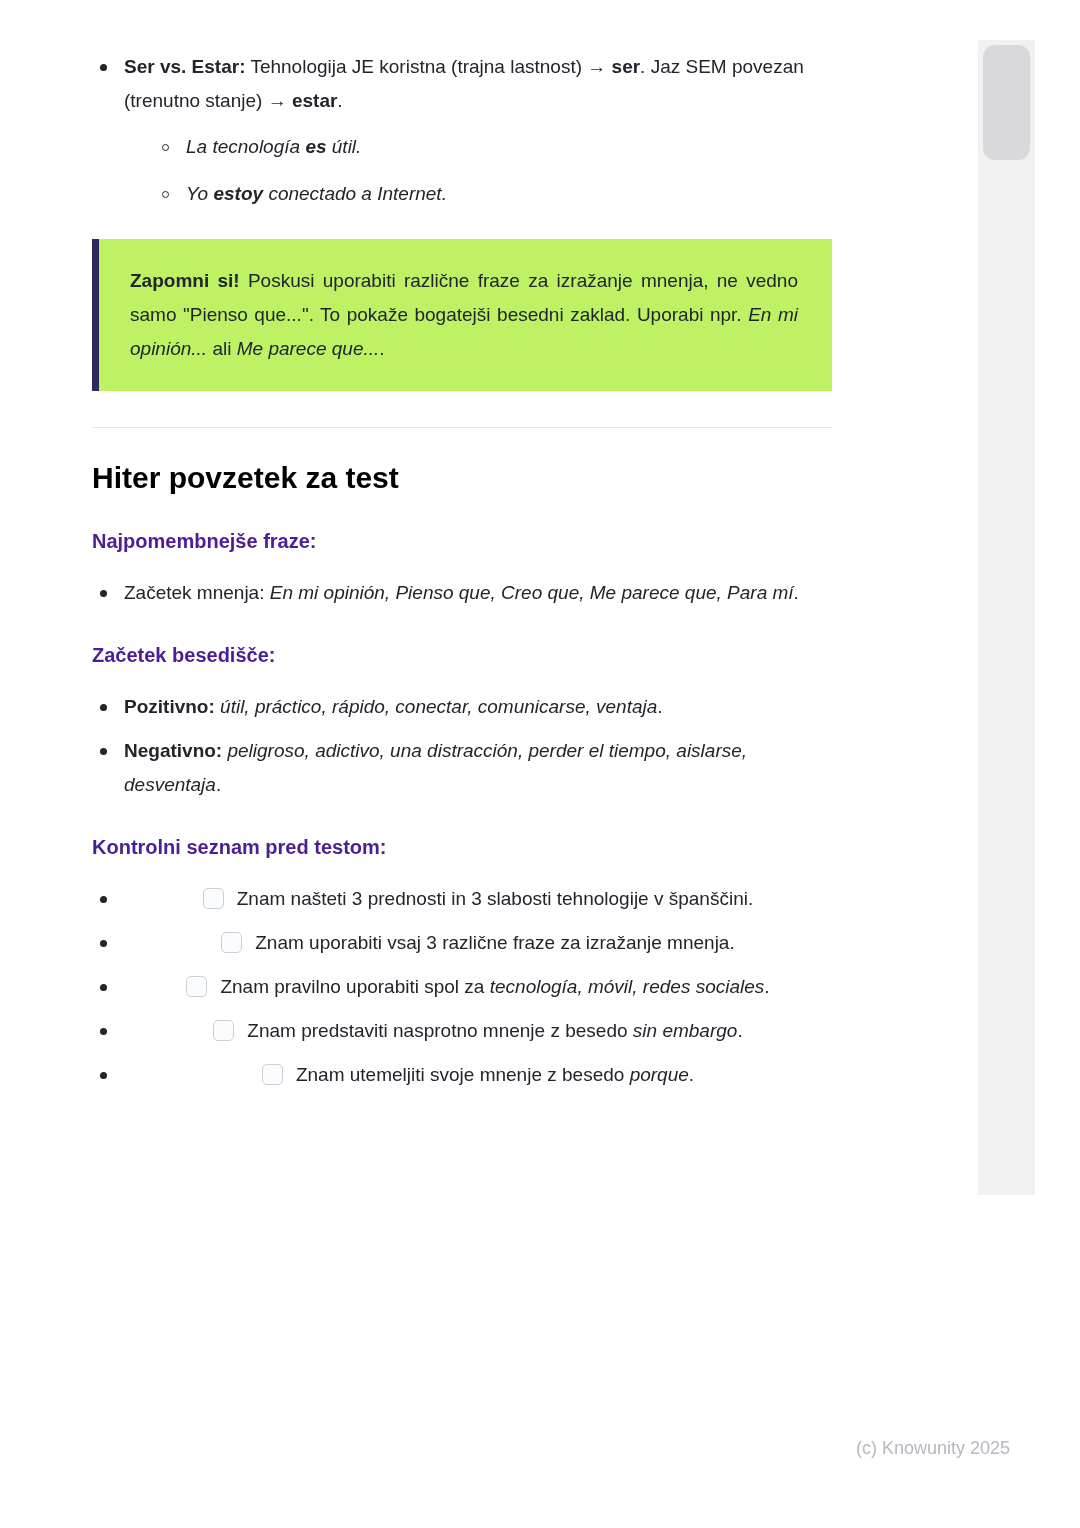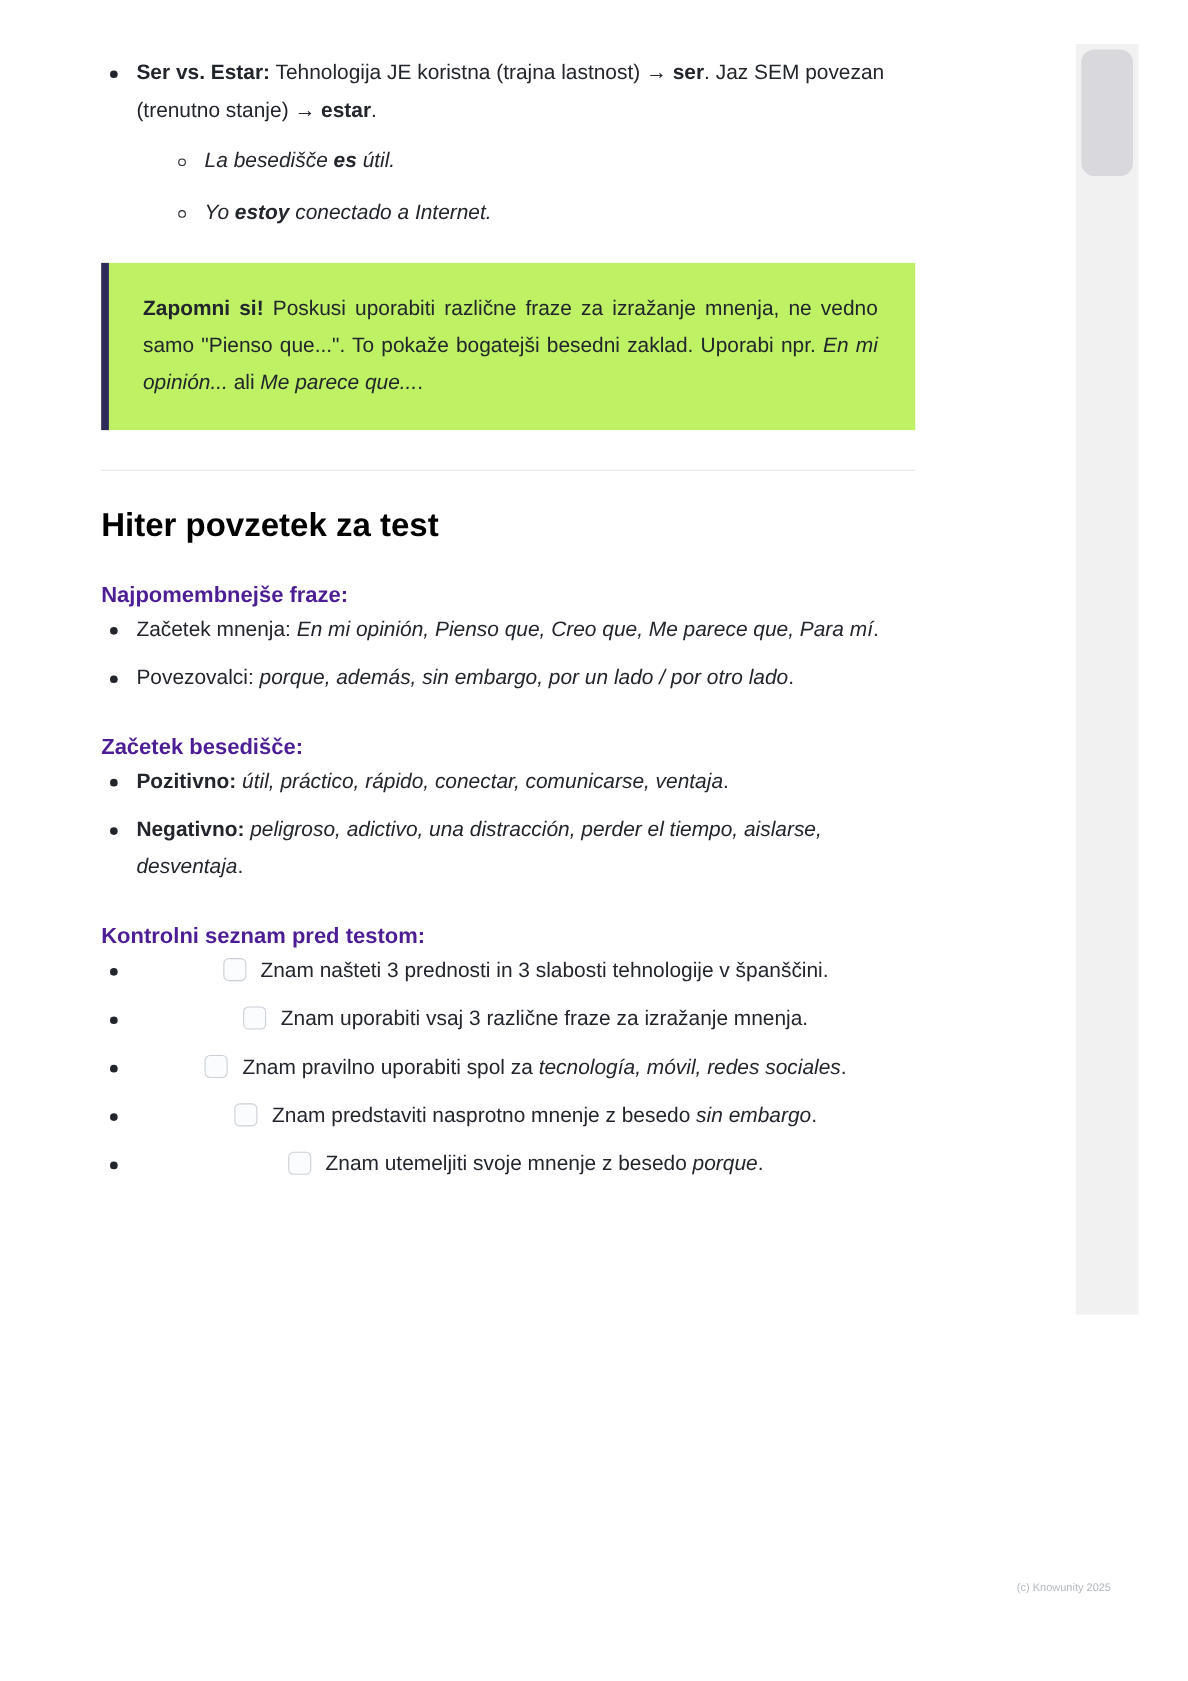--- a/index.html
+++ b/index.html
@@ -68,38 +68,38 @@
     font-weight: 700;
     color: #000000;
   }
   h3.subheading {
     margin: 30px 0 0 0;
     font-size: 20px;
     line-height: 30px;
     font-weight: 700;
     color: #4c1d95;
   }
-  ul.bullets.after-heading { }
+  ul.bullets.after-heading { margin-top: 20px; }
 
   li.check-row { margin-bottom: 10px; text-align: center; }
   .checkbox {
     display: inline-block;
     width: 19px; height: 19px;
     border: 1.5px solid #ccd0d6;
     border-radius: 5px;
     background: #fbfcfd;
     margin-right: 13px;
     vertical-align: -4px;
   }
 
   .footer {
     position: absolute;
     top: 1438px;
     right: 70px;
-    font-size: 10px;
+    font-size: 18px;
     color: #b4b8bf;
   }
 
   .scrollbar-track {
     position: absolute;
     top: 40px; right: 45px;
     width: 57px; height: 1155px;
     background: #f1f1f2;
   }
   .scrollbar-thumb {
@@ -114,44 +114,41 @@
 <body>
 
 <div class="page">
   <div class="content">
 
     <ul class="bullets">
       <li class="bullet">
         <span><span class="b">Ser vs. Estar:</span><span> Tehnologija JE koristna (trajna lastnost) → </span><span class="b">ser</span><span>. Jaz SEM povezan (trenutno stanje) → </span><span class="b">estar</span><span>.</span></span>
         <ul class="sub-bullets">
           <li class="sub-bullet">
-            <span><span class="i">La besedišče </span><span class="b i">es</span><span class="i"> útil.</span></span>
+            <span><span class="i">La tecnología </span><span class="b i">es</span><span class="i"> útil.</span></span>
           </li>
           <li class="sub-bullet">
             <span><span class="i">Yo </span><span class="b i">estoy</span><span class="i"> conectado a Internet.</span></span>
           </li>
         </ul>
       </li>
     </ul>
 
     <div class="callout">
       <span><span class="b">Zapomni si!</span><span> Poskusi uporabiti različne fraze za izražanje mnenja, ne vedno samo "Pienso que...". To pokaže bogatejši besedni zaklad. Uporabi npr. </span><span class="i">En mi opinión...</span><span> ali </span><span class="i">Me parece que...</span><span>.</span></span>
     </div>
 
     <hr class="divider">
 
     <h2 class="section-title">Hiter povzetek za test</h2>
 
     <h3 class="subheading">Najpomembnejše fraze:</h3>
     <ul class="bullets after-heading">
       <li class="bullet">
         <span><span>Začetek mnenja: </span><span class="i">En mi opinión, Pienso que, Creo que, Me parece que, Para mí</span><span>.</span></span>
-      </li>
-      <li class="bullet">
-        <span><span>Povezovalci: </span><span class="i">porque, además, sin embargo, por un lado / por otro lado</span><span>.</span></span>
       </li>
     </ul>
 
     <h3 class="subheading">Začetek besedišče:</h3>
     <ul class="bullets after-heading">
       <li class="bullet">
         <span><span class="b">Pozitivno:</span><span> </span><span class="i">útil, práctico, rápido, conectar, comunicarse, ventaja</span><span>.</span></span>
       </li>
       <li class="bullet">
         <span><span class="b">Negativno:</span><span> </span><span class="i">peligroso, adictivo, una distracción, perder el tiempo, aislarse, desventaja</span><span>.</span></span>

